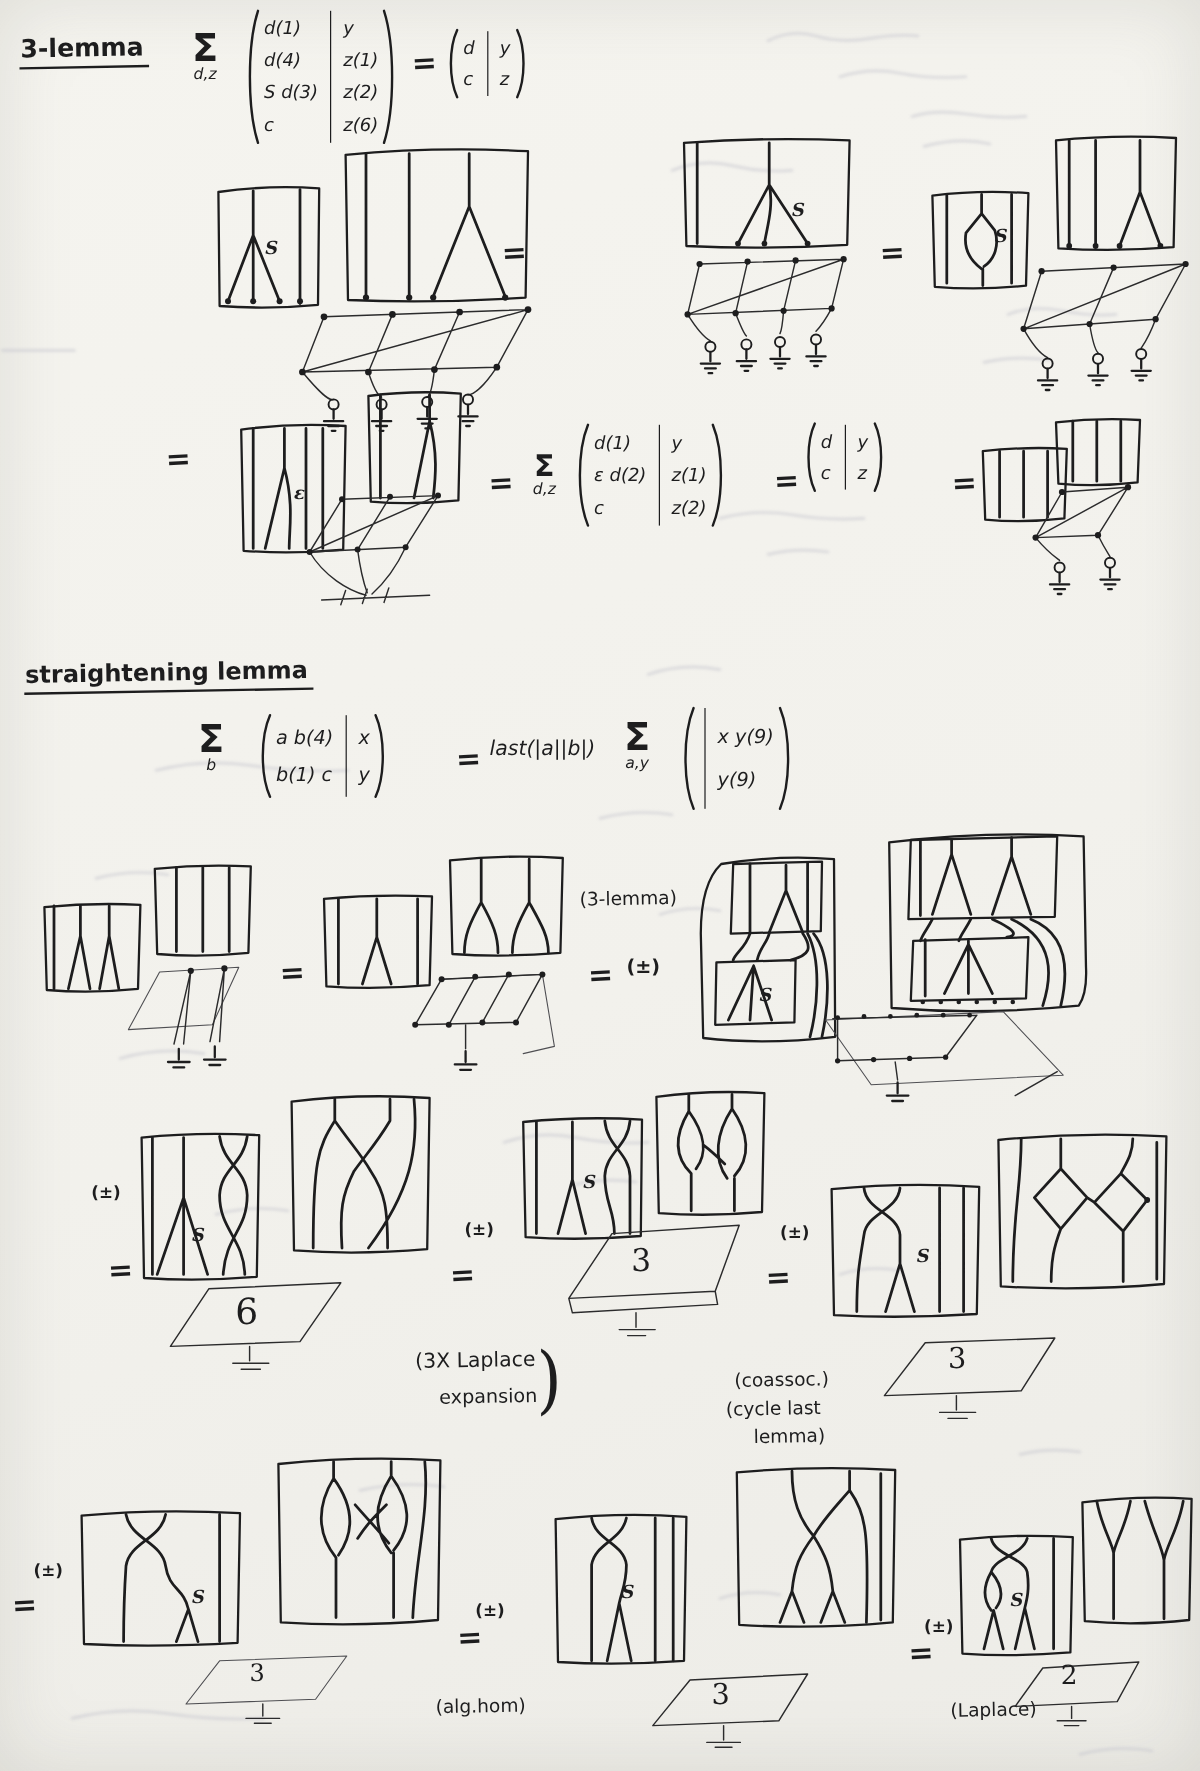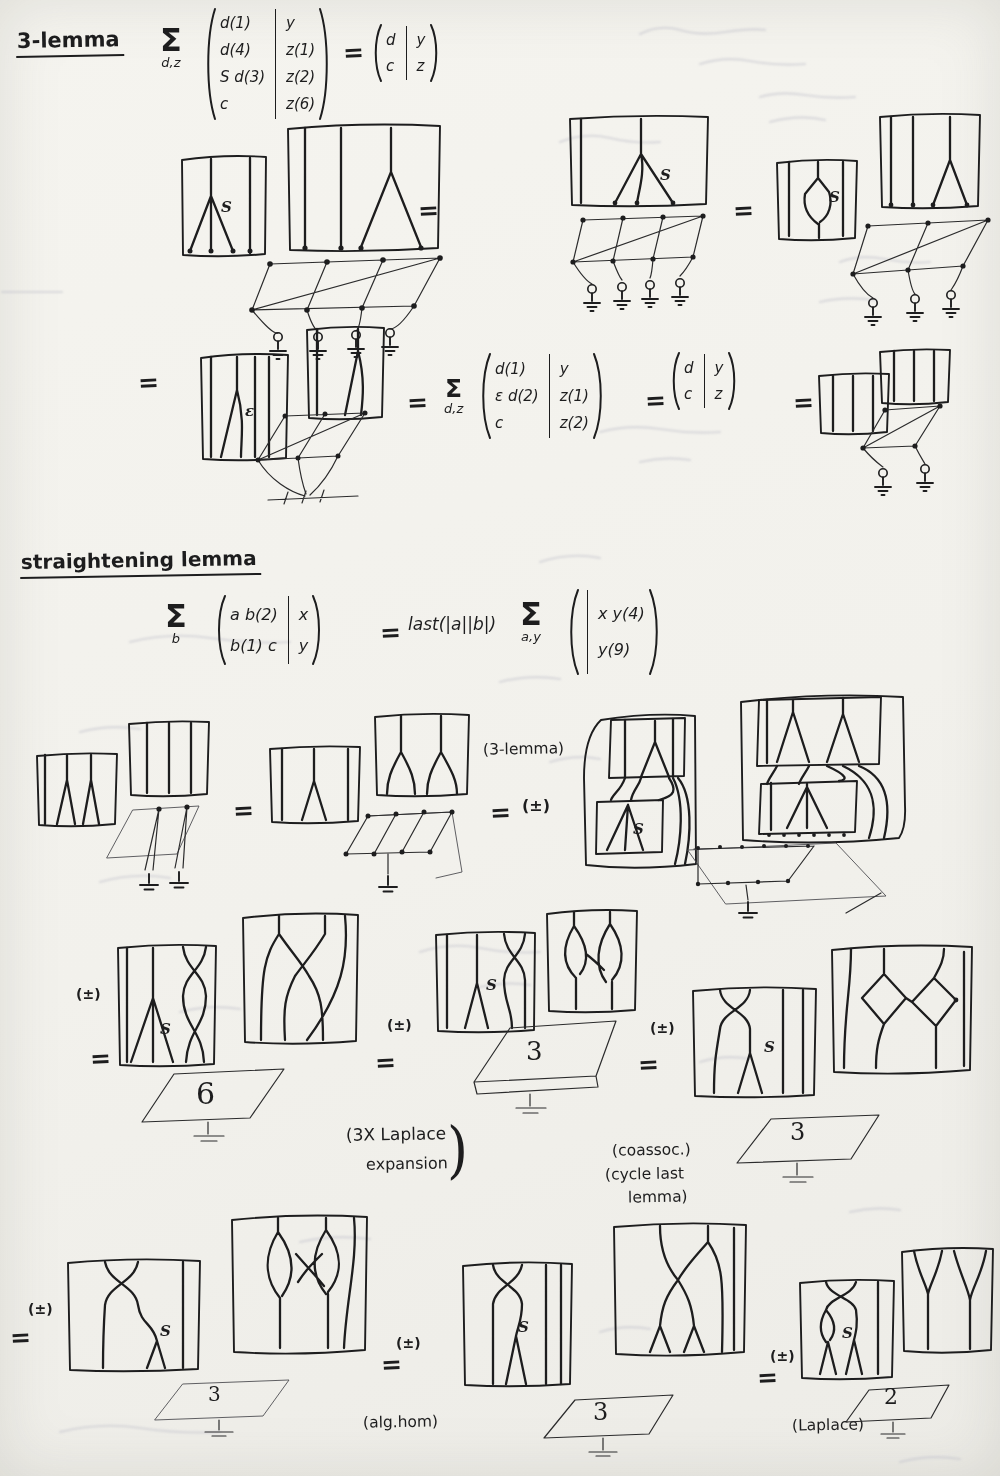--- a/index.html
+++ b/index.html
@@ -350,21 +350,21 @@
   <div class="abs sum" style="left:165px;top:602px">
     <span class="sigma">Σ</span>
     <span class="ssub">b</span>
   </div>
 
   <div class="abs mat" style="left:213px;top:592px;height:76px">
     <svg class="d" width="14" height="76">
         <path class="pn" d="M12 4 C4 22 4 54 12 72"></path>
       </svg>
     <div class="mcol" style="font-size:16px">
-      <span>a b(2)</span>
+      <span>a b(4)</span>
       <span>b(1) c</span>
     </div>
     <div class="mbar"></div>
     <div class="mcol" style="font-size:16px">
       <span>x</span>
       <span>y</span>
     </div>
     <svg class="d" width="14" height="76">
         <path class="pn" d="M2 4 C10 22 10 54 2 72"></path>
       </svg>
@@ -377,21 +377,21 @@
     <span class="sigma">Σ</span>
     <span class="ssub">a,y</span>
   </div>
 
   <div class="abs mat" style="left:566px;top:586px;height:92px">
     <svg class="d" width="14" height="92">
         <path class="pn" d="M12 4 C3 26 3 66 12 88"></path>
       </svg>
     <div class="mbar"></div>
     <div class="mcol" style="font-size:16px">
-      <span>x y(4)</span>
+      <span>x y(9)</span>
       <span>y(9)</span>
     </div>
     <svg class="d" width="14" height="92">
         <path class="pn" d="M2 4 C11 26 11 66 2 88"></path>
       </svg>
   </div>
 
   <div class="abs" style="left:33px;top:750px">
     <svg class="d" width="88" height="80">
         <path class="box" d="M4 6 Q44 2 84 4 L82 74 Q43 78 6 75 Z"></path>

